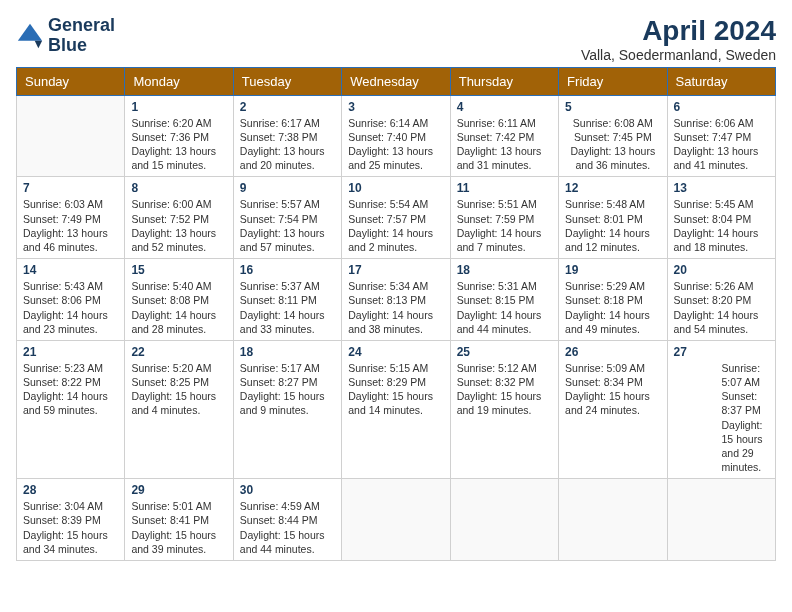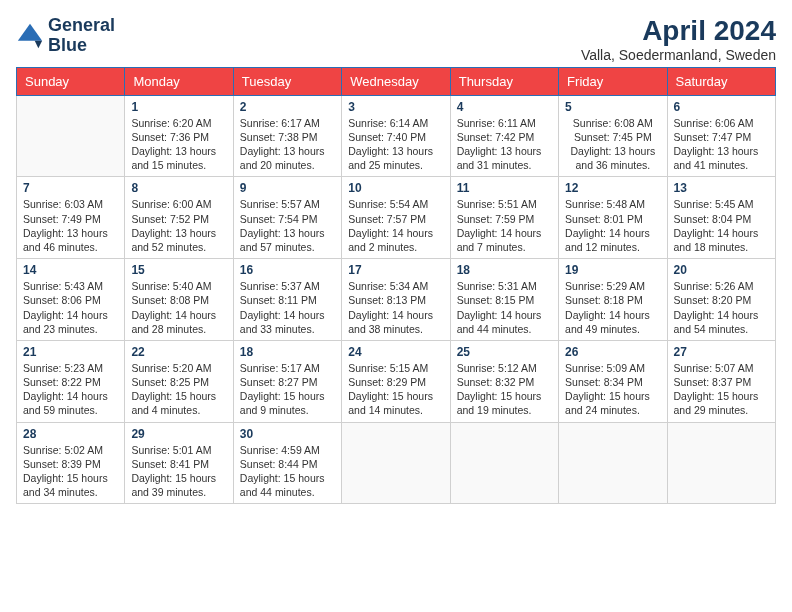--- a/index.html
+++ b/index.html
@@ -46,21 +46,21 @@
     .subtitle {
       font-size: 14px;
       color: #333;
     }
     .calendar {
       width: 100%;
       border-collapse: collapse;
       font-size: 11px;
     }
     .calendar th {
-      background-color: #ef4444;
+      background-color: #a16207;
       color: #fff;
       text-align: left;
       padding: 6px 8px;
       font-size: 13px;
       font-weight: normal;
       border: 1px solid #2a6db5;
     }
     .calendar td {
       vertical-align: top;
       padding: 4px 6px;
@@ -303,30 +303,30 @@
         </td>
         <td>
           <span class="day-num">26</span>
           <div class="day-info" style="white-space: pre-line;">Sunrise: 5:09 AM
 Sunset: 8:34 PM
 Daylight: 15 hours
 and 24 minutes.</div>
         </td>
         <td>
           <span class="day-num">27</span>
-          <div class="day-info" style="white-space: pre-line;">Sunrise: 5:07 AM
+          <div class="day-info" style="white-space: pre-line; margin-left: 48px;">Sunrise: 5:07 AM
 Sunset: 8:37 PM
 Daylight: 15 hours
 and 29 minutes.</div>
         </td>
       </tr>
       <tr>
         <td>
           <span class="day-num">28</span>
-          <div class="day-info" style="white-space: pre-line;">Sunrise: 5:02 AM
+          <div class="day-info" style="white-space: pre-line;">Sunrise: 3:04 AM
 Sunset: 8:39 PM
 Daylight: 15 hours
 and 34 minutes.</div>
         </td>
         <td>
           <span class="day-num">29</span>
           <div class="day-info" style="white-space: pre-line;">Sunrise: 5:01 AM
 Sunset: 8:41 PM
 Daylight: 15 hours
 and 39 minutes.</div>

